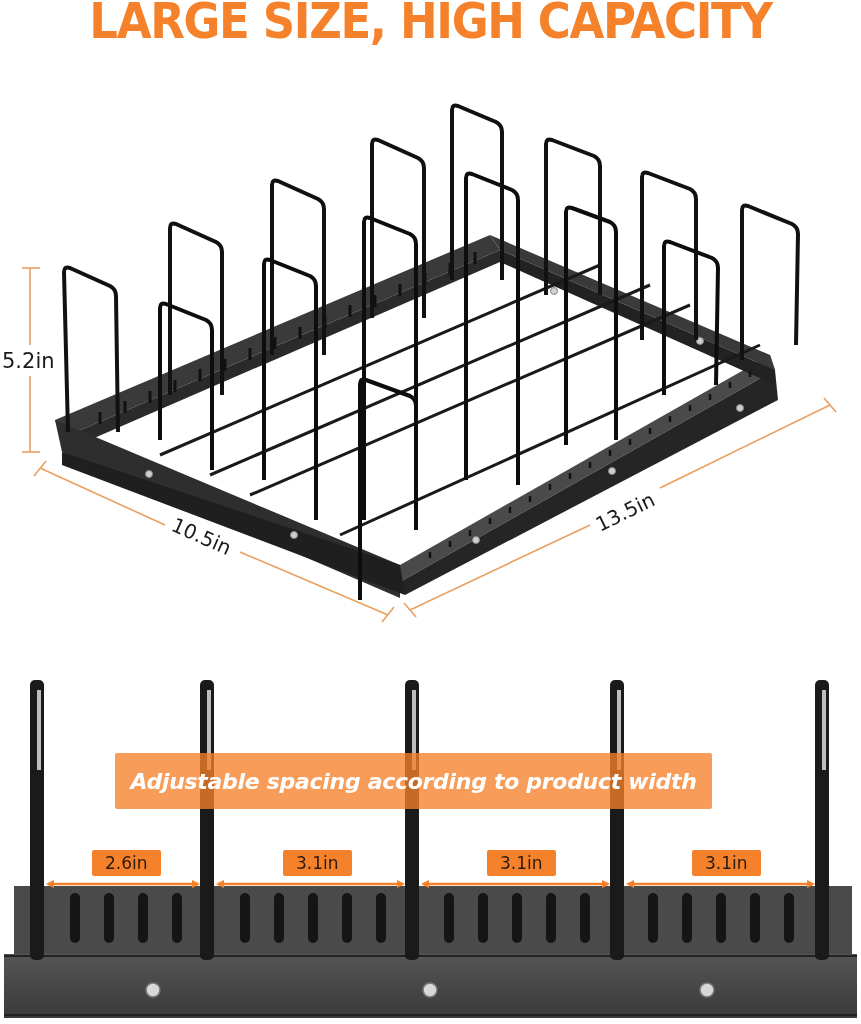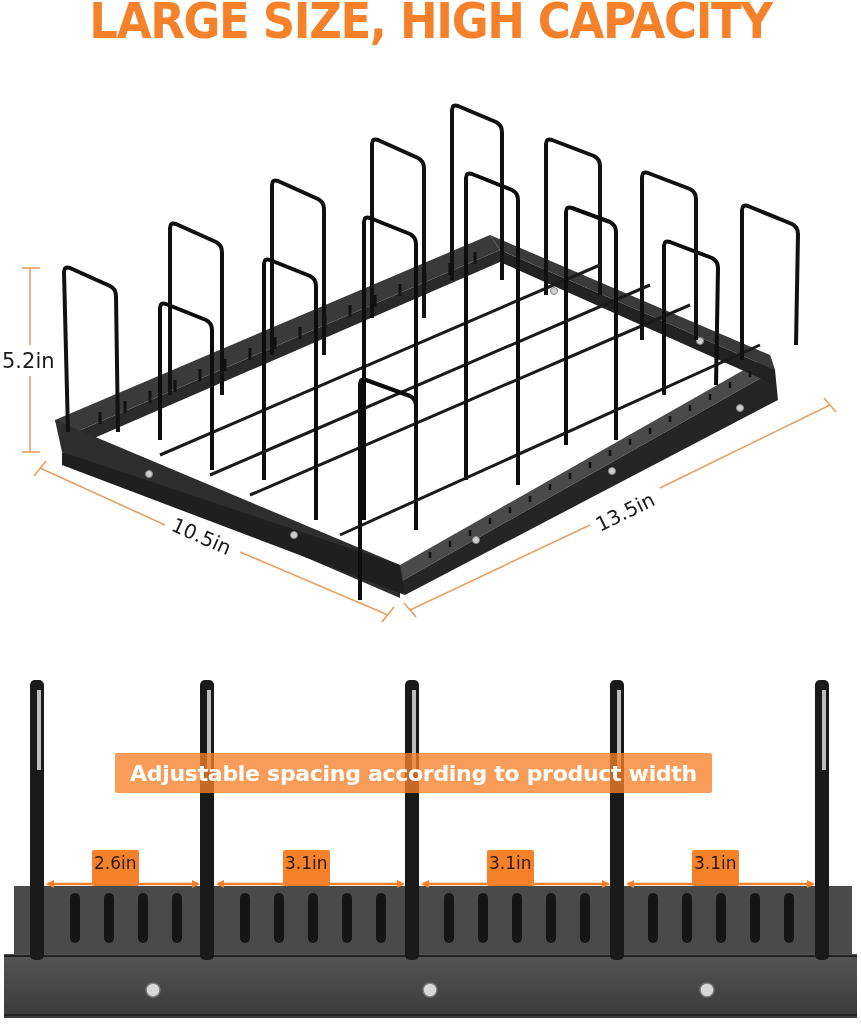--- a/index.html
+++ b/index.html
@@ -6,28 +6,28 @@
     body { width: 861px; height: 1024px; position: relative; overflow: hidden; font-family: "DejaVu Sans", "Liberation Sans", sans-serif; }
     .headline {
       position: absolute; left: 0; top: -8px; width: 861px; text-align: center;
       font-family: "DejaVu Sans", sans-serif; font-weight: bold; font-size: 50px;
       letter-spacing: -1.5px; color: #f5822a; white-space: nowrap;
       transform: scaleX(0.9); transform-origin: center top;
     }
     svg.scene { position: absolute; left: 0; top: 0; }
     .dim-label { font-family: "DejaVu Sans", sans-serif; fill: #1a1a1a; }
     .banner {
-      position: absolute; left: 115px; top: 753px; width: 597px; height: 40px;
+      position: absolute; left: 115px; top: 753px; width: 597px; height: 56px;
       background: rgba(245,130,42,0.78); border-radius: 2px;
       display: flex; align-items: center; justify-content: center;
       color: #ffffff; font-family: "DejaVu Sans", sans-serif; font-weight: bold; font-size: 22px;
-      letter-spacing: -0.3px; white-space: nowrap;
+      letter-spacing: -0.3px; white-space: nowrap; font-style: italic;
     }
     .spacing-tag {
-      position: absolute; top: 850px; height: 36px; padding: 0 2px;
+      position: absolute; top: 850px; height: 26px; padding: 0 13px;
       background: #f5822a; border-radius: 2px; color: #2a1a10;
       font-family: "DejaVu Sans", sans-serif; font-size: 17px; line-height: 26px;
     }
   </style>
 </head>
 <body>
 
 <div class="headline">LARGE SIZE, HIGH CAPACITY</div>
 
 <svg class="scene" width="861" height="1024" viewBox="0 0 861 1024">

